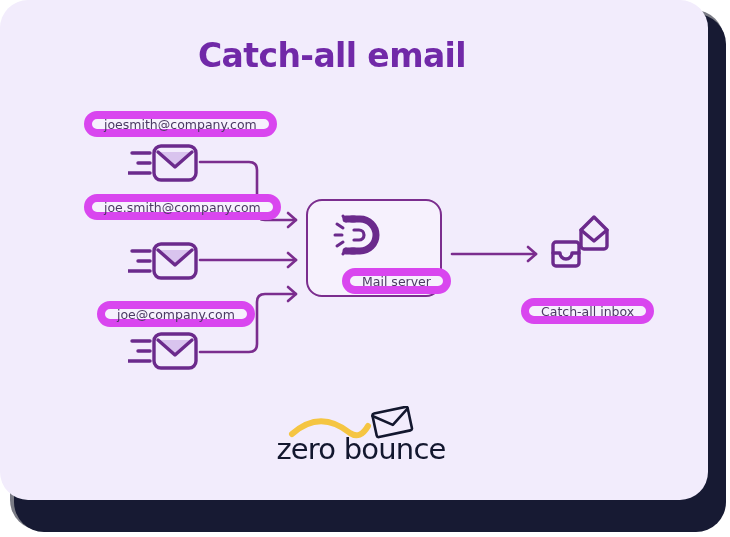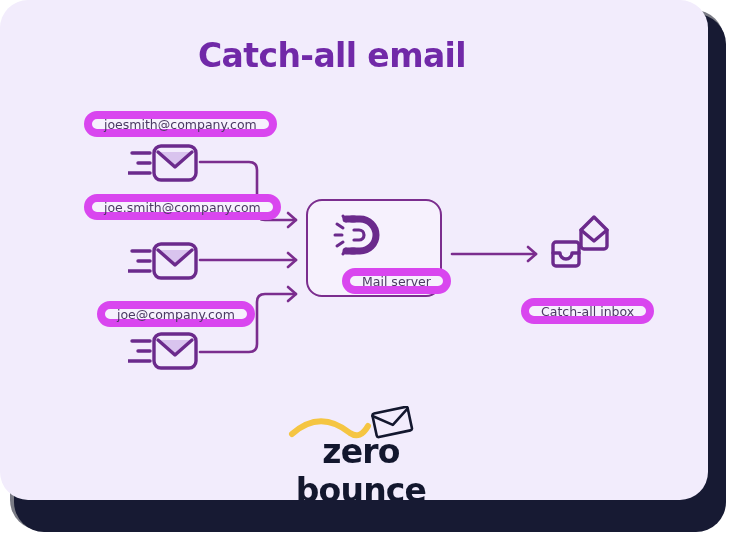--- a/index.html
+++ b/index.html
@@ -128,22 +128,22 @@
     top: 406px;
     width: 170px;
     height: 60px;
   }
   .logo-text {
     position: absolute;
     left: 0;
     top: 26px;
     width: 170px;
     text-align: center;
-    font-size: 33px;
-    font-weight: bold;
+    font-size: 29px;
+    font-weight: normal;
     letter-spacing: -0.8px;
     color: #13172e;
     font-family: "DejaVu Sans", "Liberation Sans", sans-serif;
   }
   .logo-mark {
     position: absolute;
     left: 12px;
     top: 0px;
   }
 </style>

